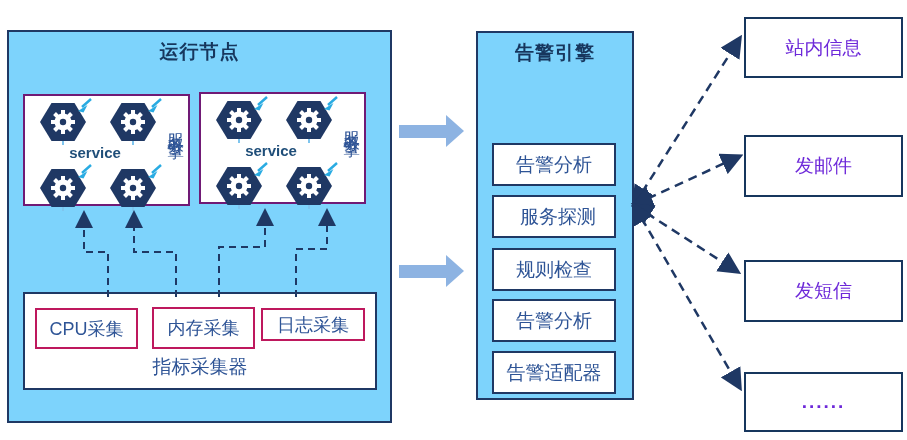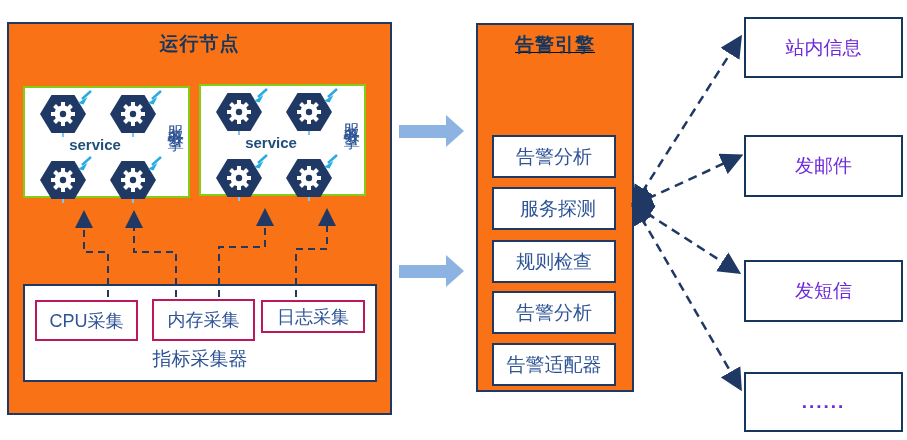--- a/index.html
+++ b/index.html
@@ -1,25 +1,25 @@
 <!DOCTYPE html>
 <html><head>
 <meta charset="utf-8">
 <style>
   html,body{margin:0;padding:0;background:#ffffff;}
   body{font-family:"Liberation Sans","DejaVu Sans",sans-serif;}
   .canvas{position:relative;width:907px;height:440px;background:#ffffff;overflow:hidden;}
 
-  .panel{position:absolute;border:2px solid #1f3864;background:#f97316;box-sizing:border-box;}
+  .panel{position:absolute;border:2px solid #1f3864;background:#7dd3fc;box-sizing:border-box;margin-top:8px;}
   .left-panel{left:7px;top:22px;width:385px;height:393px;}
-  .middle-panel{left:476px;top:23px;width:158px;height:369px;text-decoration:underline;}
+  .middle-panel{left:476px;top:23px;width:158px;height:369px;}
 
   .panel-title{font-size:19px;font-weight:bold;color:#17365d;text-align:center;margin-top:7px;letter-spacing:1px;}
 
-  .service-box{position:absolute;border:2px solid #84cc16;background:#ffffff;box-sizing:border-box;width:167px;height:112px;}
+  .service-box{position:absolute;border:2px solid #701a75;background:#ffffff;box-sizing:border-box;width:167px;height:112px;}
   .service-box-a{left:14px;top:62px;}
   .service-box-b{left:190px;top:60px;}
   .gear{position:absolute;width:56px;height:48px;}
   .gear svg{width:56px;height:48px;display:block;overflow:visible;}
   .gear-1{left:12px;top:2px;}
   .gear-2{left:82px;top:2px;}
   .gear-3{left:12px;top:68px;}
   .gear-4{left:82px;top:68px;}
   .service-label{position:absolute;left:0;top:48px;width:140px;text-align:center;font-size:15px;font-weight:bold;color:#1f4e79;}
   .service-side-label{position:absolute;right:3px;top:24px;writing-mode:vertical-rl;text-orientation:upright;font-size:17px;color:#2e5496;letter-spacing:3px;line-height:20px;}

